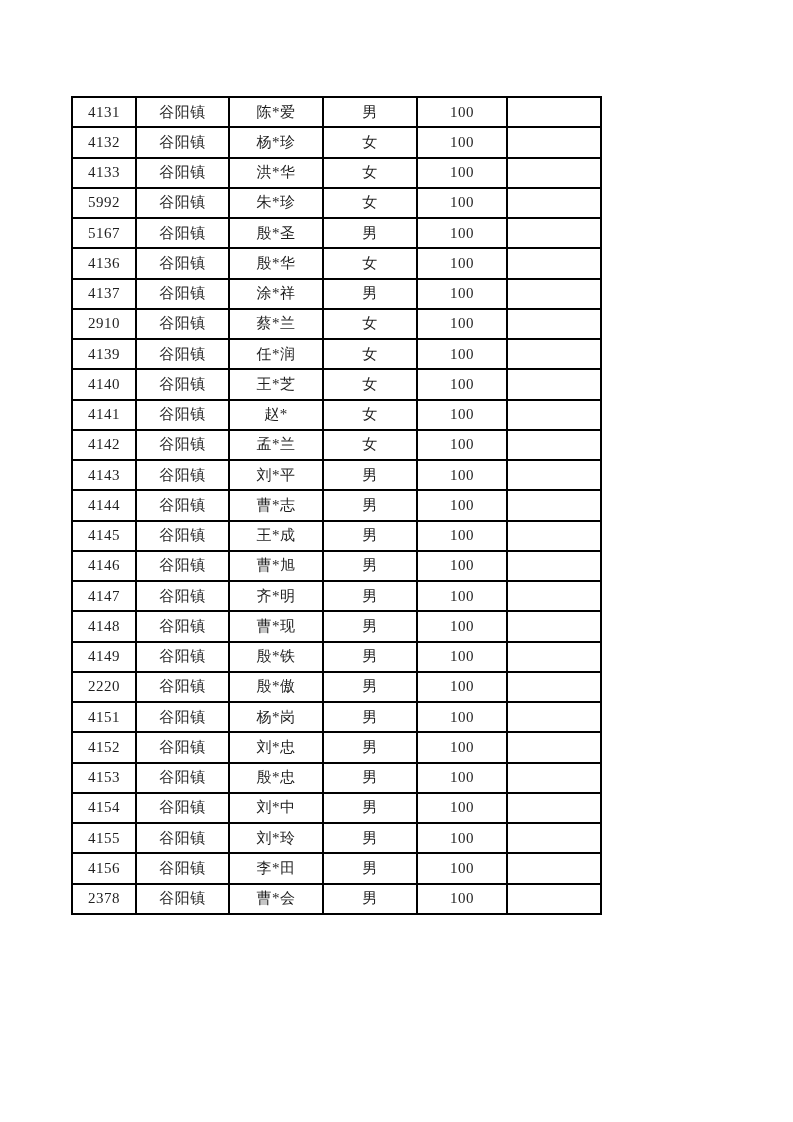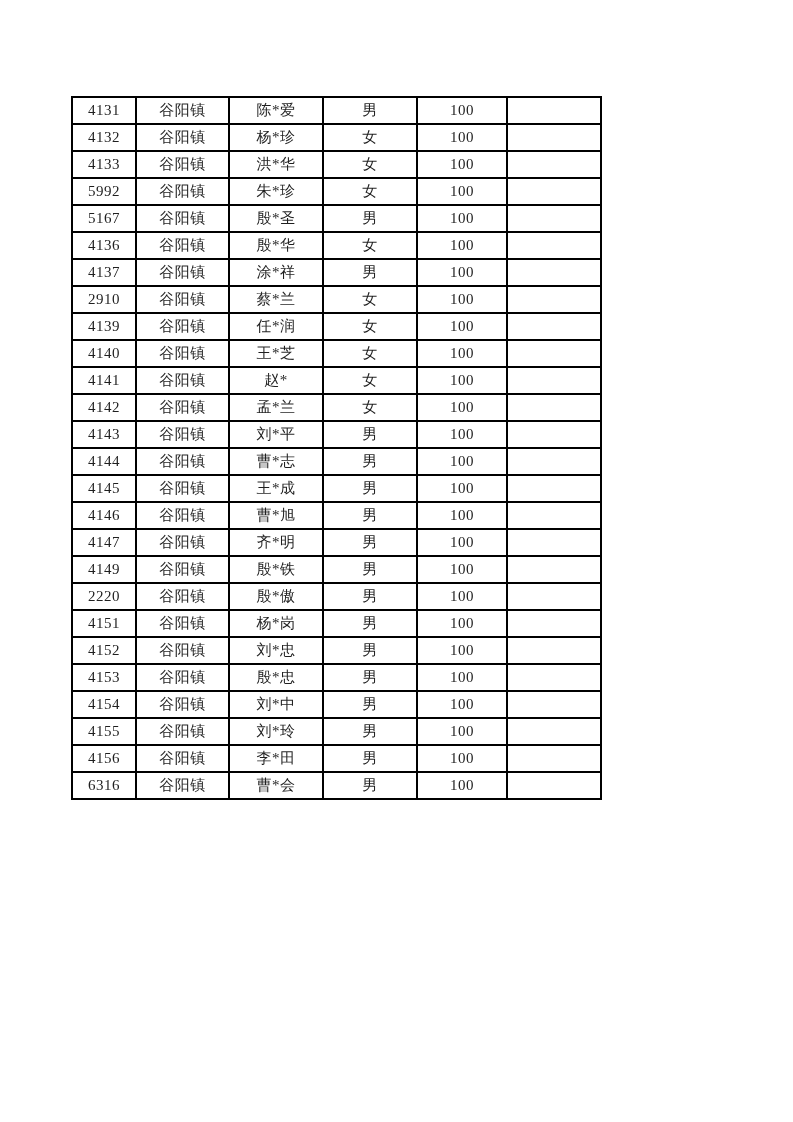--- a/index.html
+++ b/index.html
@@ -20,21 +20,21 @@
     top: 0;
     width: 793px;
     height: 1122px;
     background: #ffffff;
   }
   table.roster {
     position: absolute;
     left: 71px;
     top: 96px;
     width: 529px;
-    height: 704px;
+    height: 819px;
     border-collapse: collapse;
     table-layout: fixed;
     border-radius: 22px;
   }
   table.roster td {
     border: 2px solid #000000;
     text-align: center;
     vertical-align: middle;
     padding: 0;
     font-size: 15px;
@@ -194,20 +194,28 @@
         </tr>
         <tr>
           <td>4147</td>
           <td>谷阳镇</td>
           <td>齐*明</td>
           <td>男</td>
           <td>100</td>
           <td></td>
         </tr>
         <tr>
+          <td>4148</td>
+          <td>谷阳镇</td>
+          <td>曹*现</td>
+          <td>男</td>
+          <td>100</td>
+          <td></td>
+        </tr>
+        <tr>
           <td>4149</td>
           <td>谷阳镇</td>
           <td>殷*铁</td>
           <td>男</td>
           <td>100</td>
           <td></td>
         </tr>
         <tr>
           <td>2220</td>
           <td>谷阳镇</td>
@@ -258,21 +266,21 @@
         </tr>
         <tr>
           <td>4156</td>
           <td>谷阳镇</td>
           <td>李*田</td>
           <td>男</td>
           <td>100</td>
           <td></td>
         </tr>
         <tr>
-          <td>6316</td>
+          <td>2378</td>
           <td>谷阳镇</td>
           <td>曹*会</td>
           <td>男</td>
           <td>100</td>
           <td></td>
         </tr>
       </tbody>
   </table>
 </div>
 

